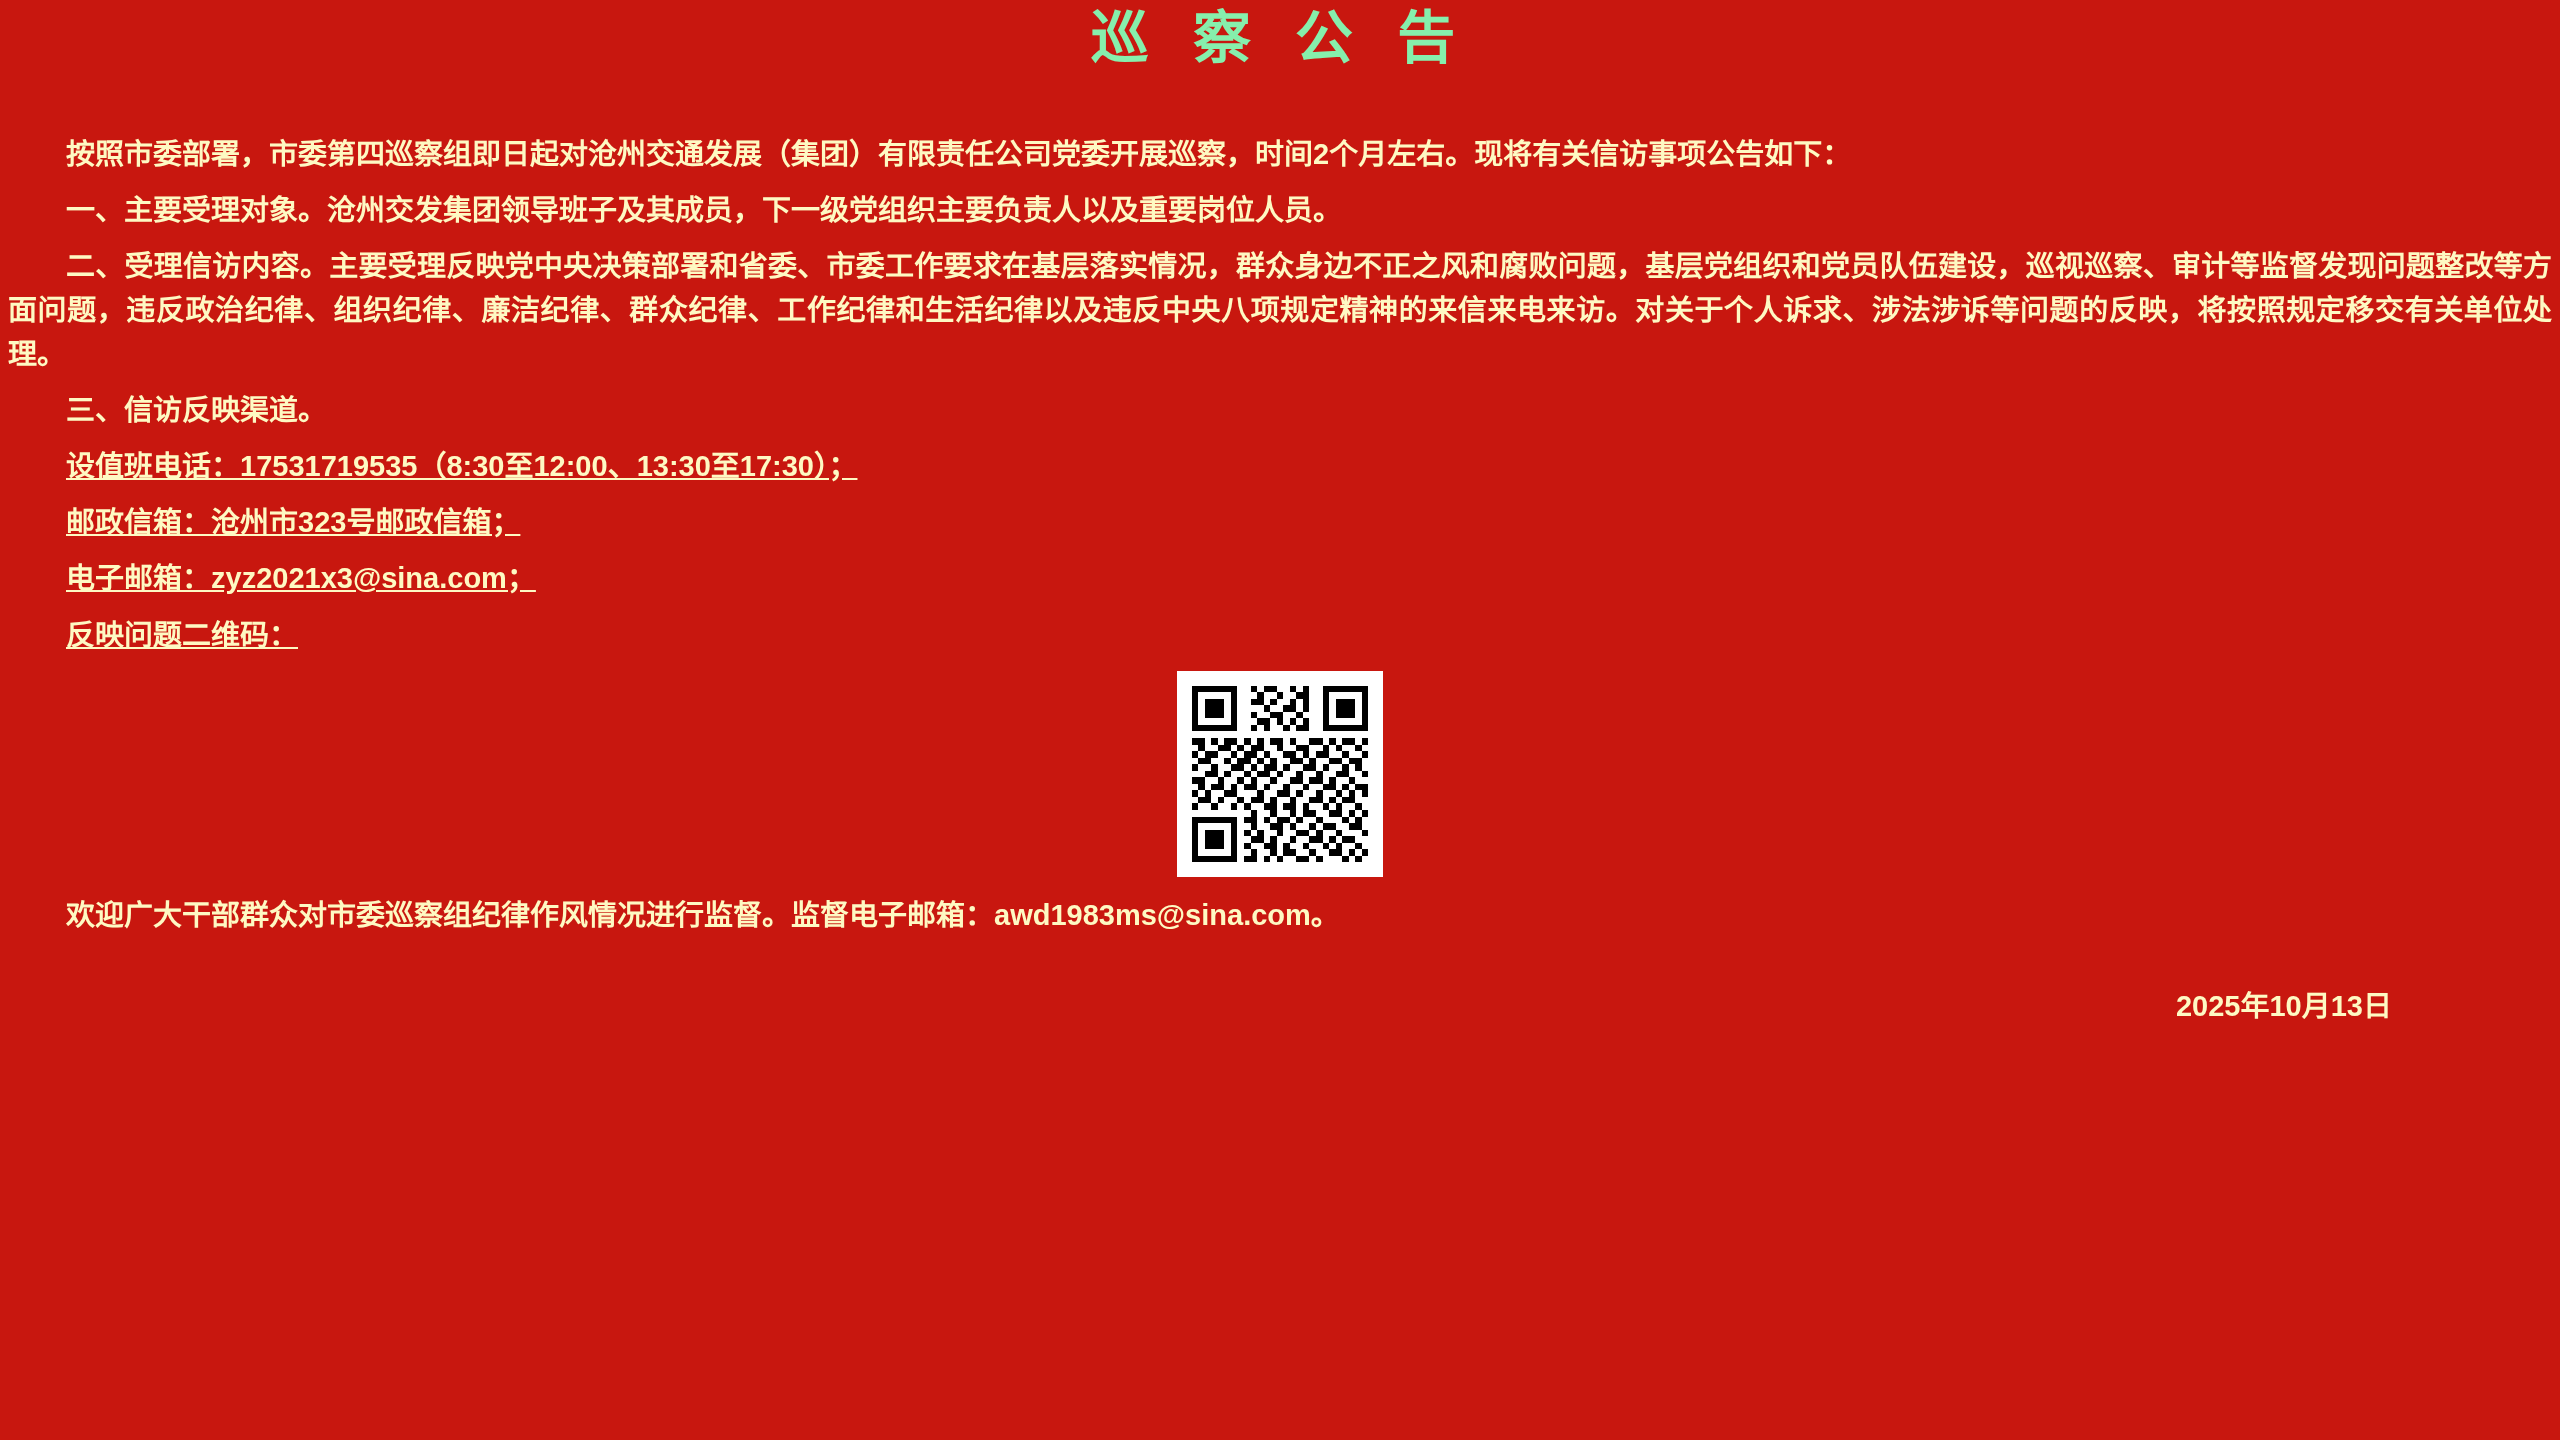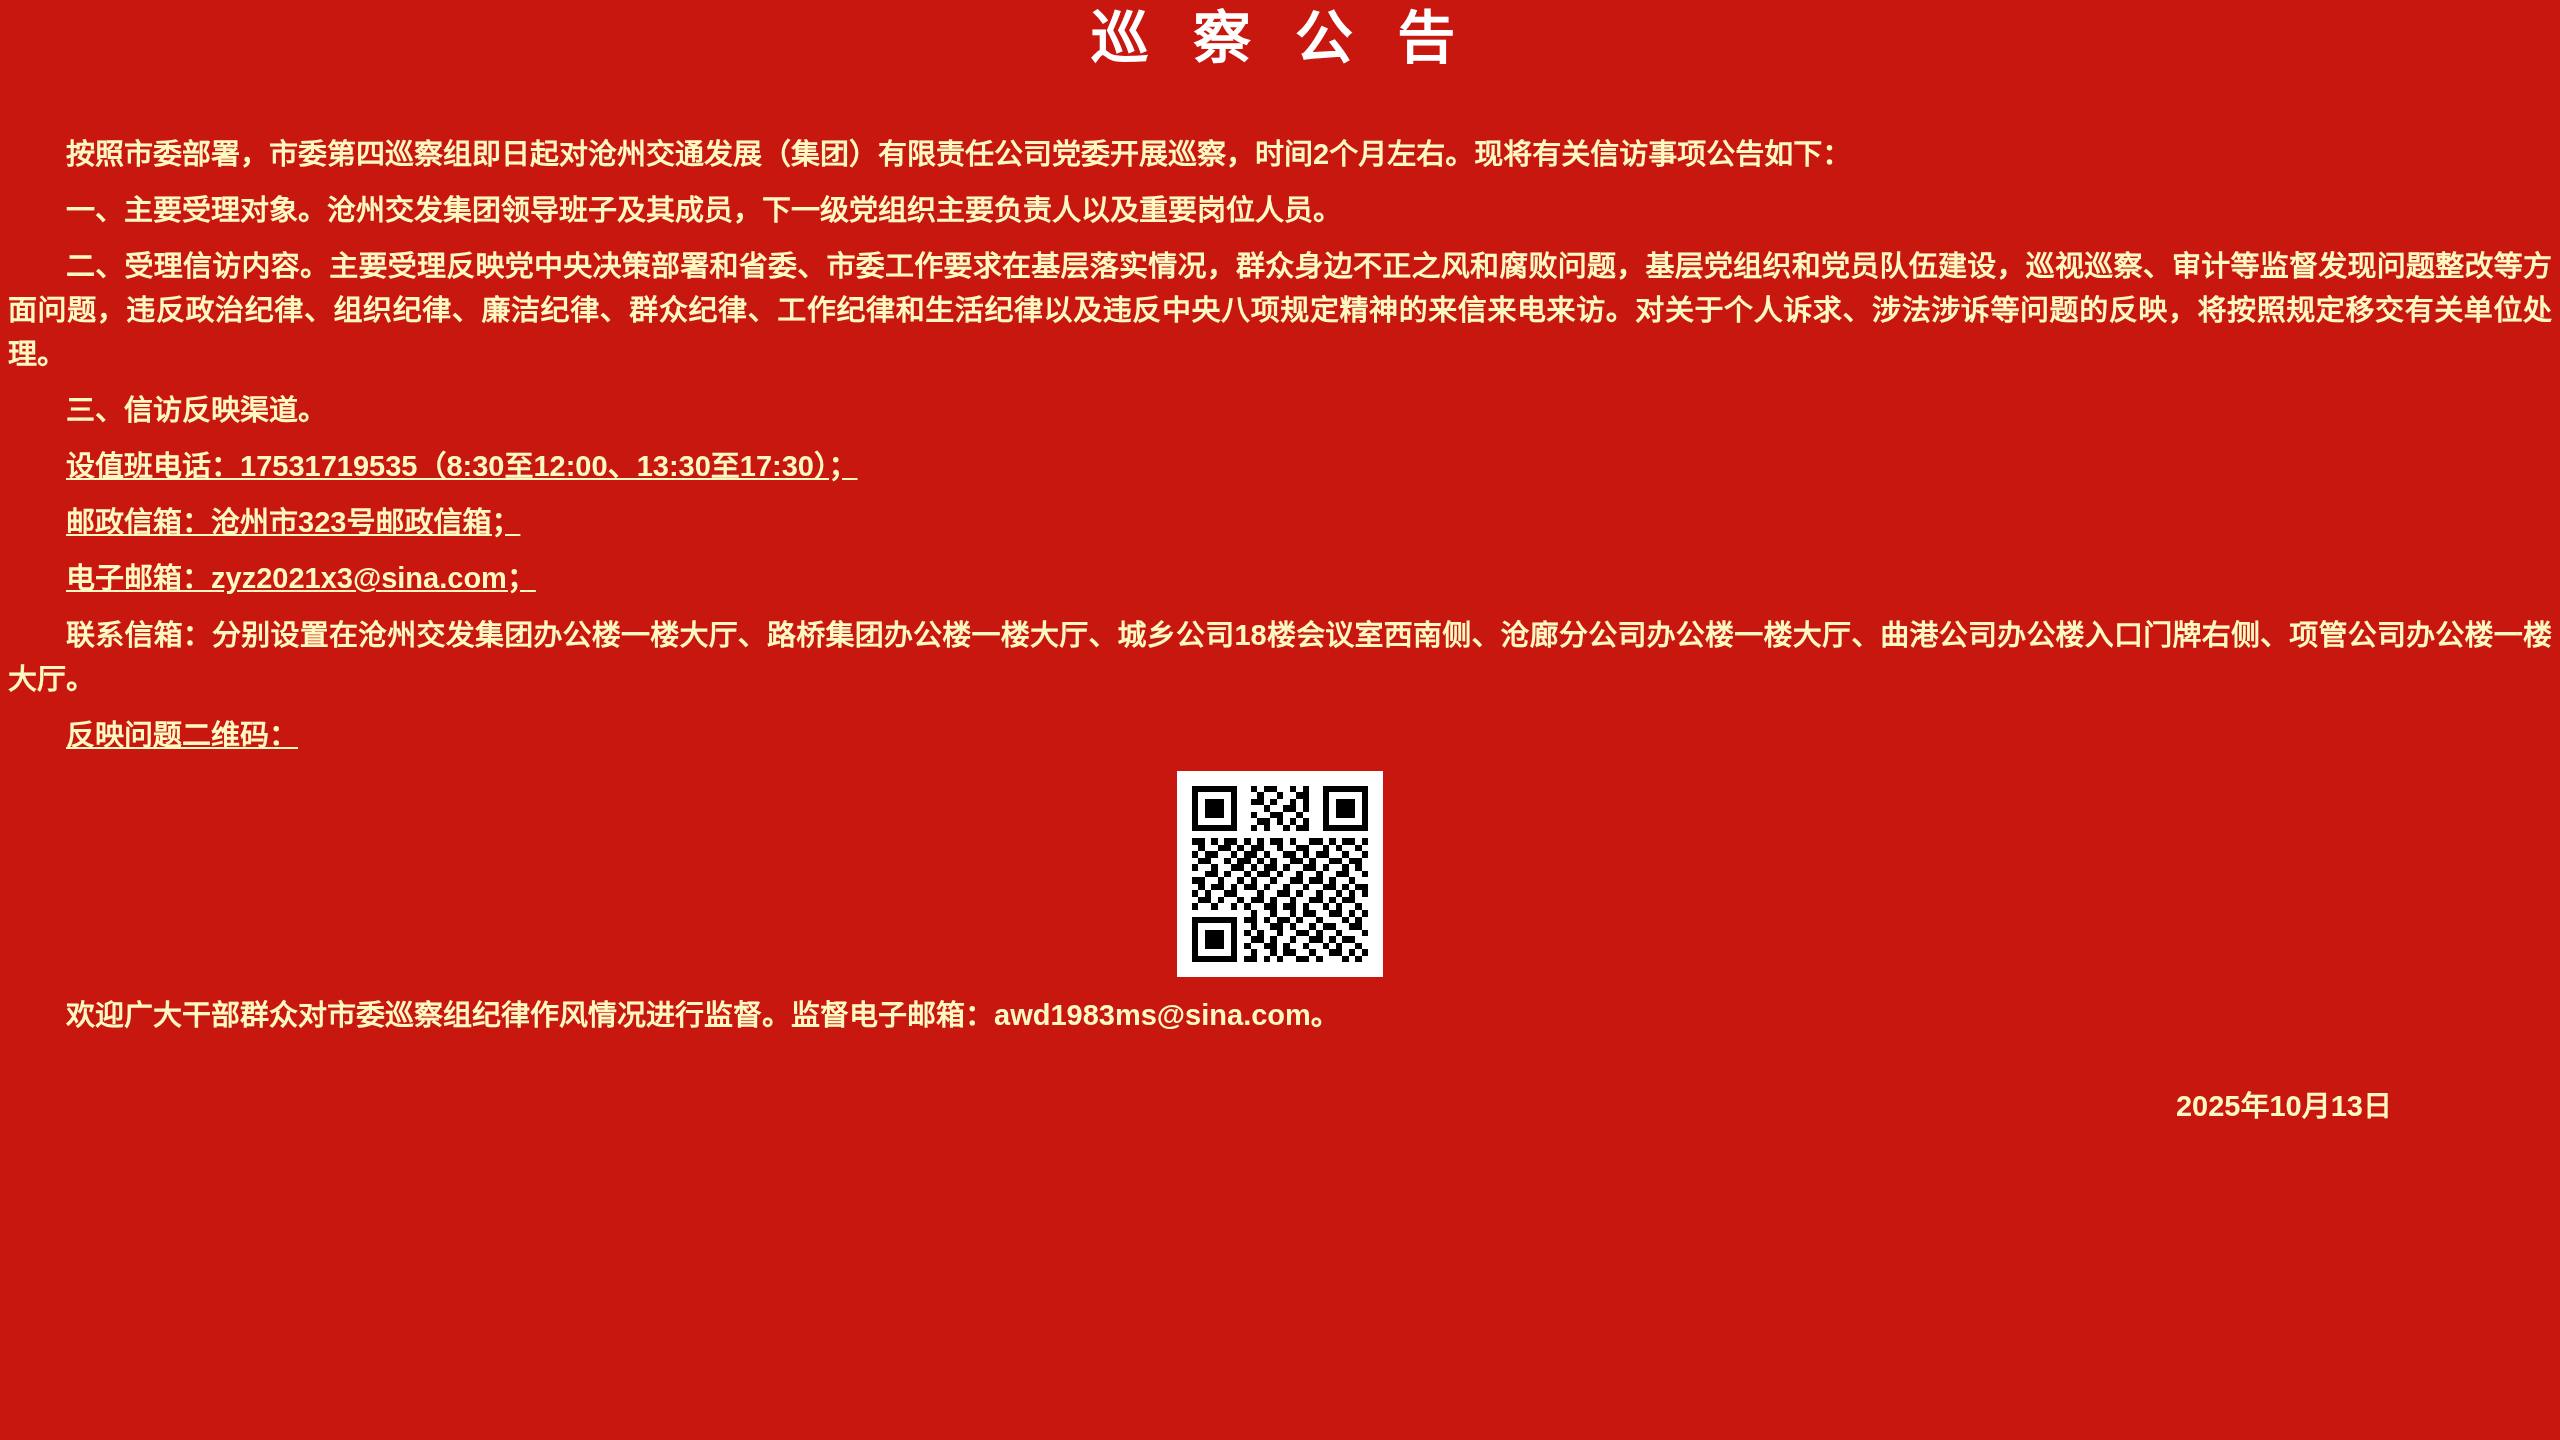--- a/index.html
+++ b/index.html
@@ -20,21 +20,21 @@
     height: 1440px;
     background: #c8170f;
     box-sizing: border-box;
     padding: 0 8px;
   }
   .title {
     text-align: center;
     font-size: 58px;
     font-weight: bold;
     letter-spacing: 14px;
-    color: #ffffff;
+    color: #86efac;
     padding-top: 6px;
     line-height: 1.1;
   }
   .body-block {
     margin-top: 62px;
     font-size: 29px;
     line-height: 1.52;
     color: #fef9c3;
     font-weight: bold;
   }
@@ -89,21 +89,20 @@
 
   <div class="body-block">
     <p class="para">按照市委部署，市委第四巡察组即日起对沧州交通发展（集团）有限责任公司党委开展巡察，时间2个月左右。现将有关信访事项公告如下：</p>
     <p class="para">一、主要受理对象。沧州交发集团领导班子及其成员，下一级党组织主要负责人以及重要岗位人员。</p>
     <p class="para">二、受理信访内容。主要受理反映党中央决策部署和省委、市委工作要求在基层落实情况，群众身边不正之风和腐败问题，基层党组织和党员队伍建设，巡视巡察、审计等监督发现问题整改等方面问题，违反政治纪律、组织纪律、廉洁纪律、群众纪律、工作纪律和生活纪律以及违反中央八项规定精神的来信来电来访。对关于个人诉求、涉法涉诉等问题的反映，将按照规定移交有关单位处理。</p>
     <p class="para">三、信访反映渠道。</p>
 
     <p class="contact-line">设值班电话：17531719535（8:30至12:00、13:30至17:30）；</p>
     <p class="contact-line">邮政信箱：沧州市323号邮政信箱；</p>
     <p class="contact-line">电子邮箱：zyz2021x3@sina.com；</p>
-    <p class="para">联系信箱：分别设置在沧州交发集团办公楼一楼大厅、路桥集团办公楼一楼大厅、城乡公司18楼会议室西南侧、沧廊分公司办公楼一楼大厅、曲港公司办公楼入口门牌右侧、项管公司办公楼一楼大厅。</p>
     <p class="contact-line">反映问题二维码：</p>
 
     <div class="qr-wrap">
       <svg class="qr" viewBox="0 0 29 29" shape-rendering="crispEdges">
         <rect width="29" height="29" fill="#ffffff"></rect>
         <g fill="#000000">
           <rect x="1" y="1" width="7" height="1"></rect>
             <rect x="1" y="7" width="7" height="1"></rect>
           <rect x="1" y="1" width="1" height="7"></rect>
             <rect x="7" y="1" width="1" height="7"></rect>

